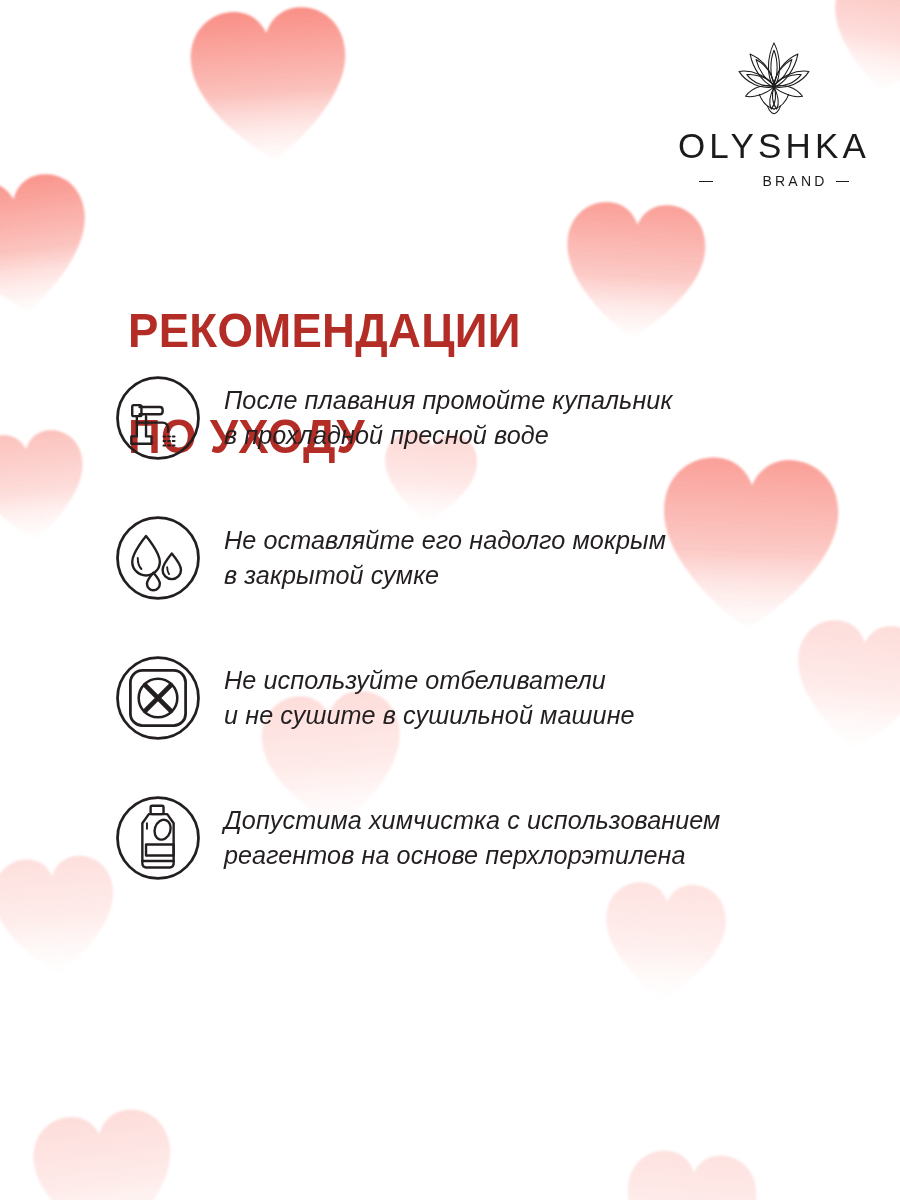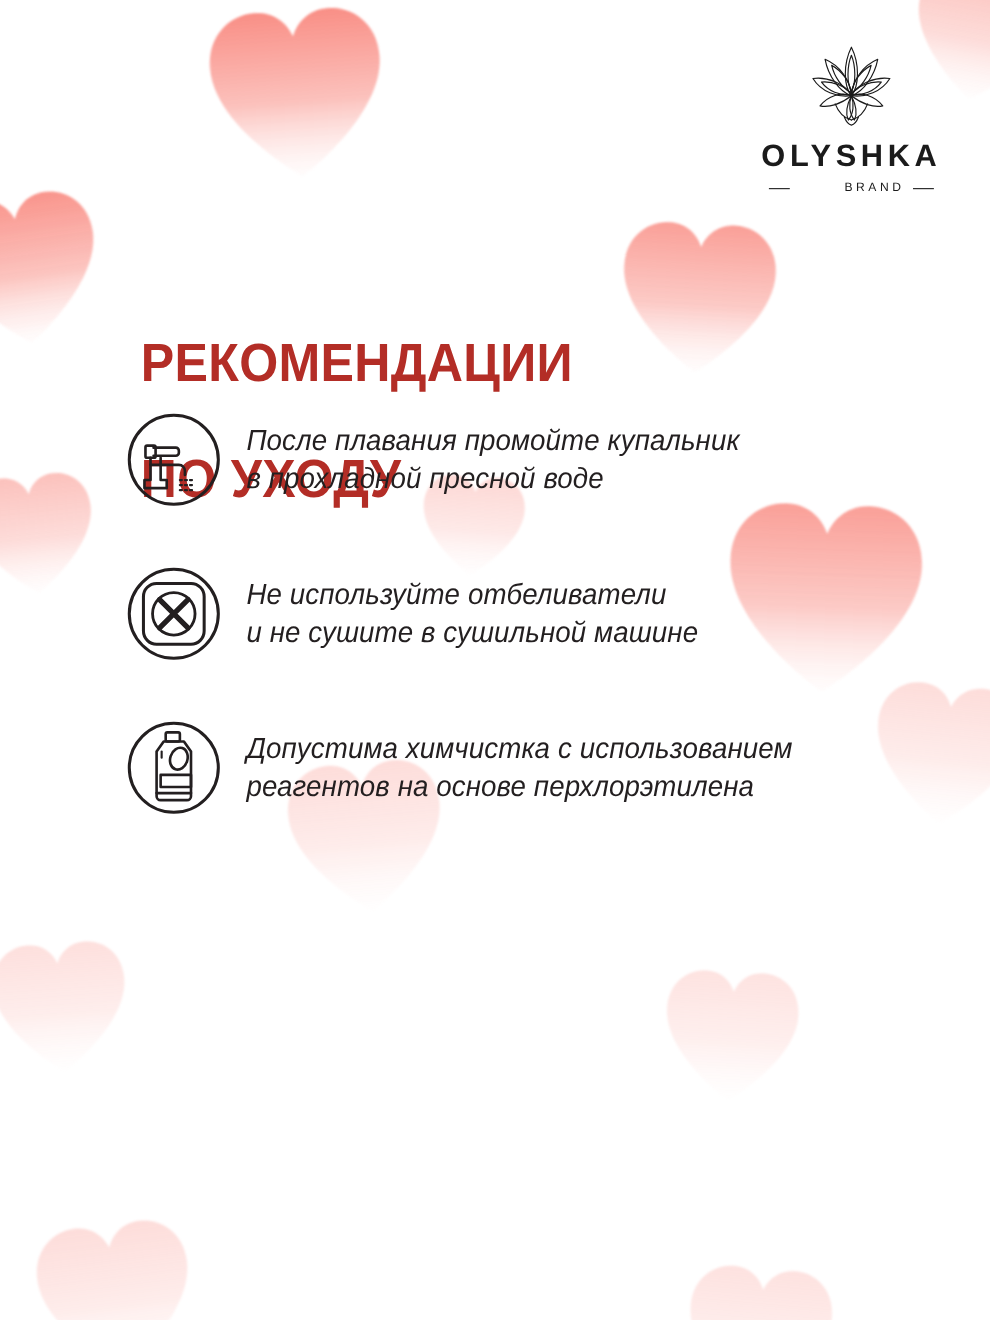--- a/index.html
+++ b/index.html
@@ -19,28 +19,28 @@
 
   
   #logo{
     position:absolute;right:36px;top:30px;
     width:180px;
     display:flex;flex-direction:column;align-items:center;
   }
   #logo-mark{width:92px;height:92px;}
   #logo-mark svg{display:block;width:100%;height:100%;}
   #logo-word{
-    font-size:28px;letter-spacing:4.2px;color:#1b1b1b;
-    margin-top:4px;font-weight:700;white-space:nowrap;
+    font-size:35px;letter-spacing:4.2px;color:#1b1b1b;
+    margin-top:4px;font-weight:400;white-space:nowrap;
     font-family:"Liberation Sans", sans-serif;
   }
   #logo-sub-row{display:flex;align-items:center;gap:8px;margin-top:7px;width:150px;}
   #logo-sub-row .rule{flex:1;height:1px;background:#1b1b1b;}
   #logo-sub{
-    font-size:11px;letter-spacing:3.2px;color:#1b1b1b;white-space:nowrap;padding-left:42px;
+    font-size:14px;letter-spacing:3.2px;color:#1b1b1b;white-space:nowrap;padding-left:42px;
   }
 
   
   #title{
     position:absolute;left:128px;top:218px;
     color:#B32D26;
     font-family:"Liberation Sans Narrow","Liberation Sans",sans-serif;
     font-weight:700;
     font-size:49px;
     line-height:1.08;
@@ -301,20 +301,33 @@
               <path d="M56 80 h2 M61 80 h2 M66 80 h2"></path>
             </g>
           </svg>
         </div>
         <div class="care-text"><span class="ln">После плавания промойте купальник</span><span class="ln">в прохладной пресной воде</span></div>
       </div>
       <div class="care-row">
         <div class="care-icon">
           <svg viewBox="0 0 100 100" fill="none" stroke="#231F20" stroke-width="2.6" stroke-linecap="round" stroke-linejoin="round">
             <circle cx="50" cy="50" r="44" stroke-width="3"></circle>
+            <path d="M37 26 C37 26 22 44 22 54 A15 15 0 0 0 52 54 C52 44 37 26 37 26 Z"></path>
+            <path d="M28 50 C28 55 29 59 32 62" stroke-width="2.1"></path>
+            <path d="M65 45 C65 45 55 57 55 63 A10 10 0 0 0 75 63 C75 57 65 45 65 45 Z"></path>
+            <path d="M60 60 C60 63 60.5 65.5 62 67.5" stroke-width="2"></path>
+            <path d="M45 66 C45 66 38 74 38 78 A7 7 0 0 0 52 78 C52 74 45 66 45 66 Z"></path>
+          </svg>
+        </div>
+        <div class="care-text"><span class="ln">Не оставляйте его надолго мокрым</span><span class="ln">в закрытой сумке</span></div>
+      </div>
+      <div class="care-row">
+        <div class="care-icon">
+          <svg viewBox="0 0 100 100" fill="none" stroke="#231F20" stroke-width="2.6" stroke-linecap="round" stroke-linejoin="round">
+            <circle cx="50" cy="50" r="44" stroke-width="3"></circle>
             <rect x="20" y="20" width="60" height="60" rx="13" stroke-width="3"></rect>
             <circle cx="50" cy="50" r="21" stroke-width="2.8"></circle>
             <path d="M36 36 L64 64 M64 36 L36 64" stroke-width="5.2"></path>
           </svg>
         </div>
         <div class="care-text"><span class="ln">Не используйте отбеливатели</span><span class="ln">и не сушите в сушильной машине</span></div>
       </div>
       <div class="care-row">
         <div class="care-icon">
           <svg viewBox="0 0 100 100" fill="none" stroke="#231F20" stroke-width="2.6" stroke-linecap="round" stroke-linejoin="round">

